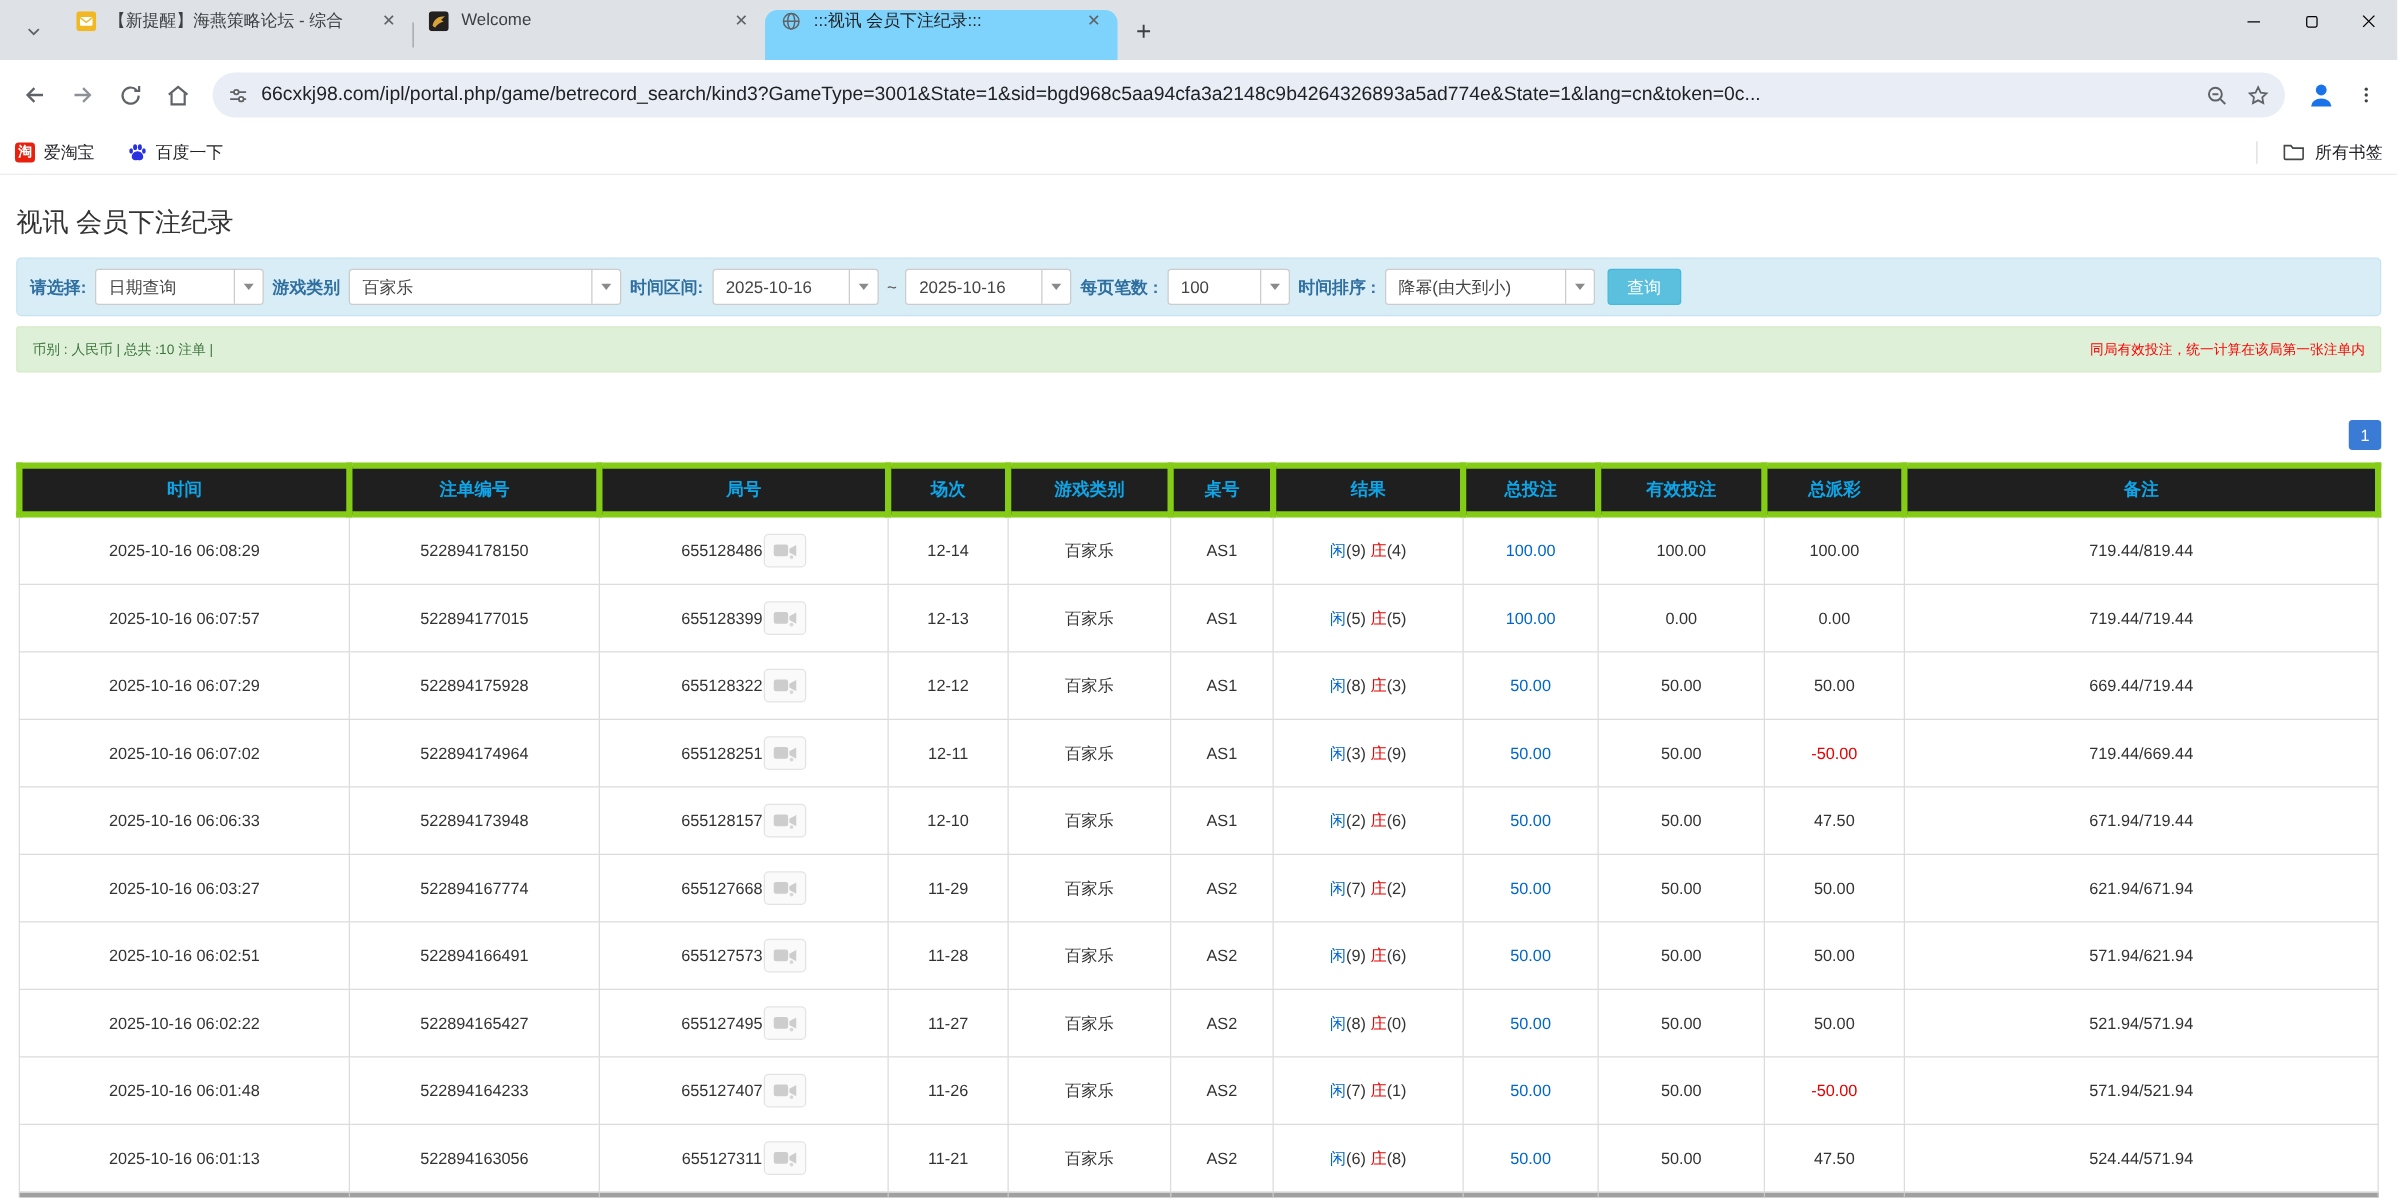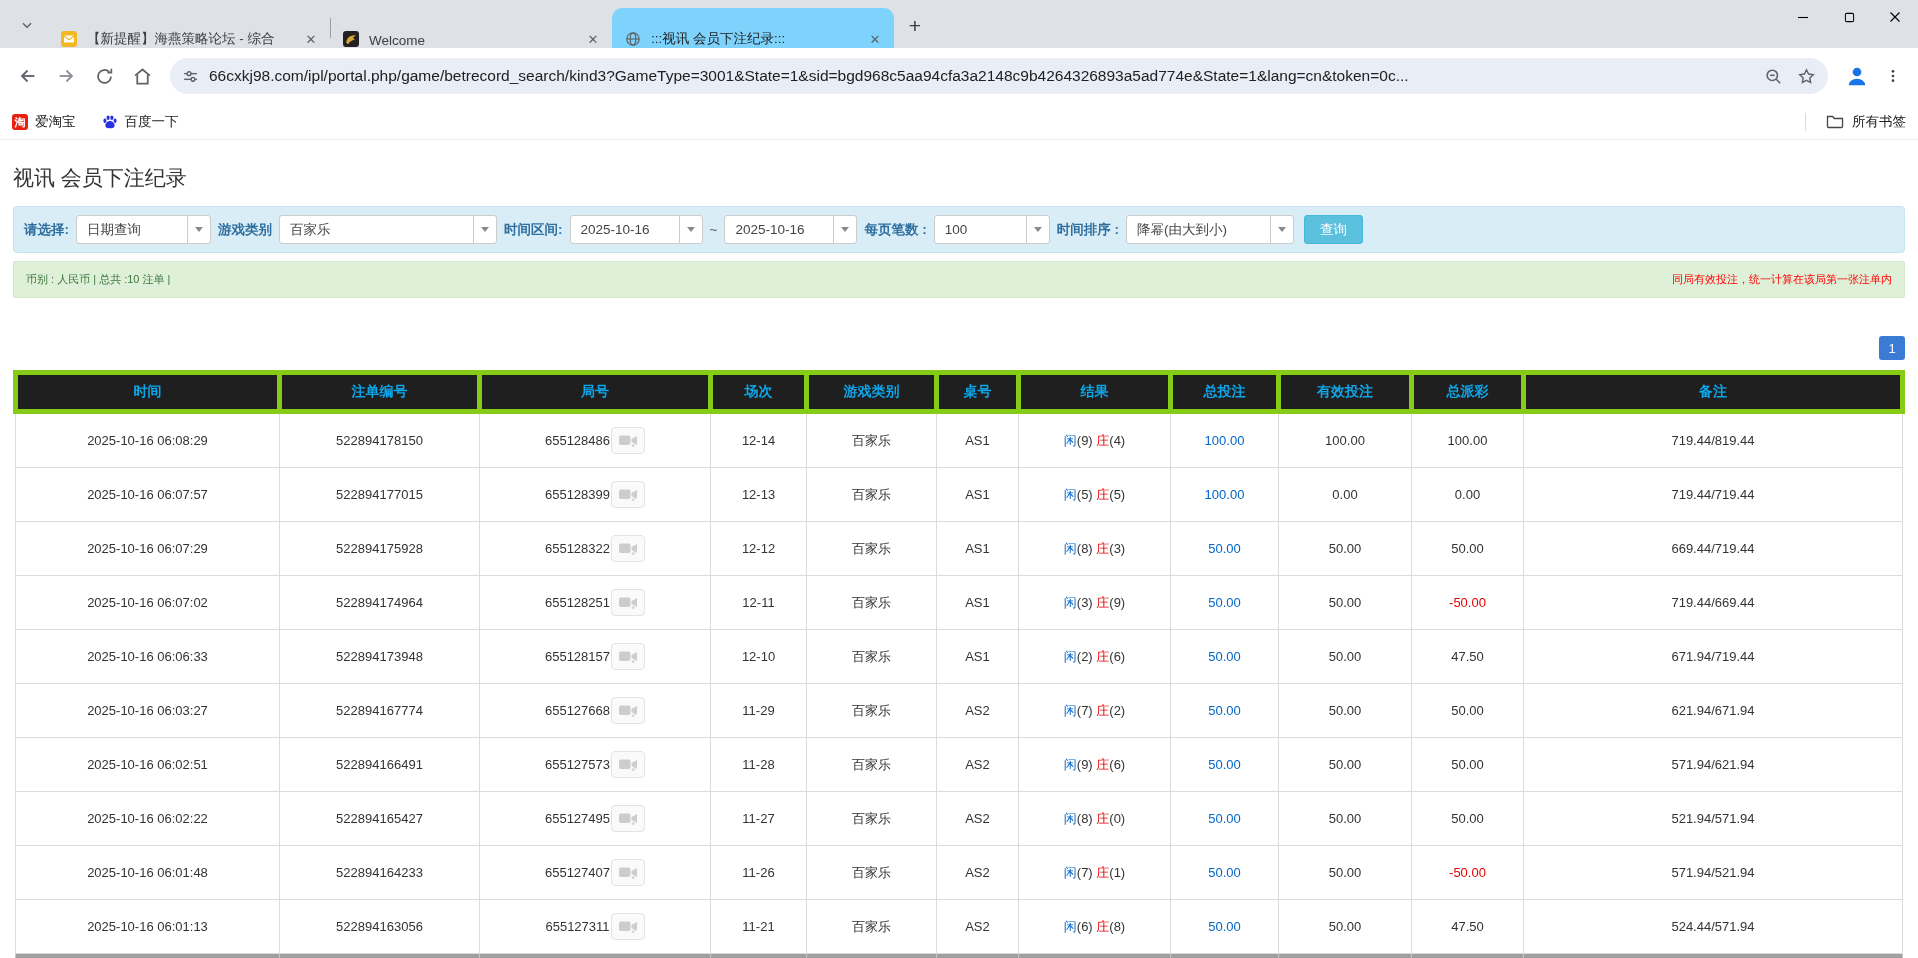--- a/index.html
+++ b/index.html
@@ -3,21 +3,21 @@
 <meta charset="utf-8">
 <style>
   * { box-sizing: border-box; margin: 0; padding: 0; }
   html,body { width: 1918px; height: 958px; overflow: hidden; background:#fff;
     font-family: "Liberation Sans", "DejaVu Sans", sans-serif; }
 
   
   .tabstrip { height:48px; background:#dee1e6; display:flex; align-items:flex-end; padding-left:8px; }
   .tab-search-btn { width:30px; height:30px; margin:0 6px 8px 4px; border:none; background:transparent;
     border-radius:50%; display:flex; align-items:center; justify-content:center; cursor:pointer; }
-  .tab { width:282px; height:40px; display:flex; align-items:flex-end; padding:0 10px 0 12px;
+  .tab { width:282px; height:40px; display:flex; align-items:flex-start; padding:0 10px 0 12px;
     color:#3c4043; font-size:13.5px; position:relative; cursor:pointer; }
   .tab.active { background:#7dd3fc; border-radius:10px 10px 0 0; color:#202124; }
   .tab:not(.active):not(:first-of-type)::before { content:""; position:absolute; left:0; top:10px; bottom:10px;
     width:1px; background:#9aa0a6; }
   .tab .fav { width:18px; height:18px; margin-right:9px; flex:0 0 auto; display:flex; align-items:center; justify-content:center;}
   .tab .t-title { flex:1; white-space:nowrap; overflow:hidden; }
   .tab .t-close { width:18px; height:18px; margin-left:6px; border-radius:50%; display:flex; align-items:center;
     justify-content:center; color:#5f6368; font-size:13px; }
   .newtab-btn { width:30px; height:30px; margin:0 0 8px 6px; border:none; background:transparent; border-radius:50%;
     font-size:21px; color:#3c4043; cursor:pointer; line-height:1; }
@@ -51,21 +51,21 @@
   .filter-panel { background:#d9edf7; border:1px solid #c5e3f1; border-radius:4px; padding:8px 10px;
     display:flex; align-items:center; gap:7px; font-size:13.5px; }
   .f-label { color:#2f6f9f; font-weight:bold; white-space:nowrap; }
   .sel { background:#fff; border:1px solid #ccc; border-radius:3px; height:29px; display:flex; align-items:center;
     cursor:pointer; }
   .sel .sel-val { padding:0 10px; font-size:13.5px; color:#444; flex:1; white-space:nowrap; }
   .sel .sel-caret { width:23px; height:100%; border-left:1px solid #ccc; display:flex; align-items:center;
     justify-content:center; }
   .caret-tri { width:0; height:0; border-left:4px solid transparent; border-right:4px solid transparent;
     border-top:5px solid #8a8a8a; }
-  .w-qtype { width:135px; } .w-game { width:218px; } .w-date { width:133px; } .w-size { width:116px; } .w-sort { width:168px; }
+  .w-qtype { width:135px; } .w-game { width:218px; } .w-date { width:133px; } .w-size { width:98px; } .w-sort { width:168px; }
   .tilde { color:#555; }
   .search-btn { background:#5bc0de; color:#fff; border:1px solid #46b8da; border-radius:3px; height:29px;
     padding:0 15px; font-size:13.5px; cursor:pointer; margin-left:3px; }
 
   .summary-bar { margin-top:8px; background:#dff0d8; border:1px solid #d6e9c6; border-radius:2px;
     padding:10px 12px; display:flex; justify-content:space-between; align-items:center; font-size:11px; }
   .summary-left { color:#3c763d; }
   .summary-note { color:#ff0000; }
 
   .pager { display:flex; justify-content:flex-end; margin-top:38px; }

